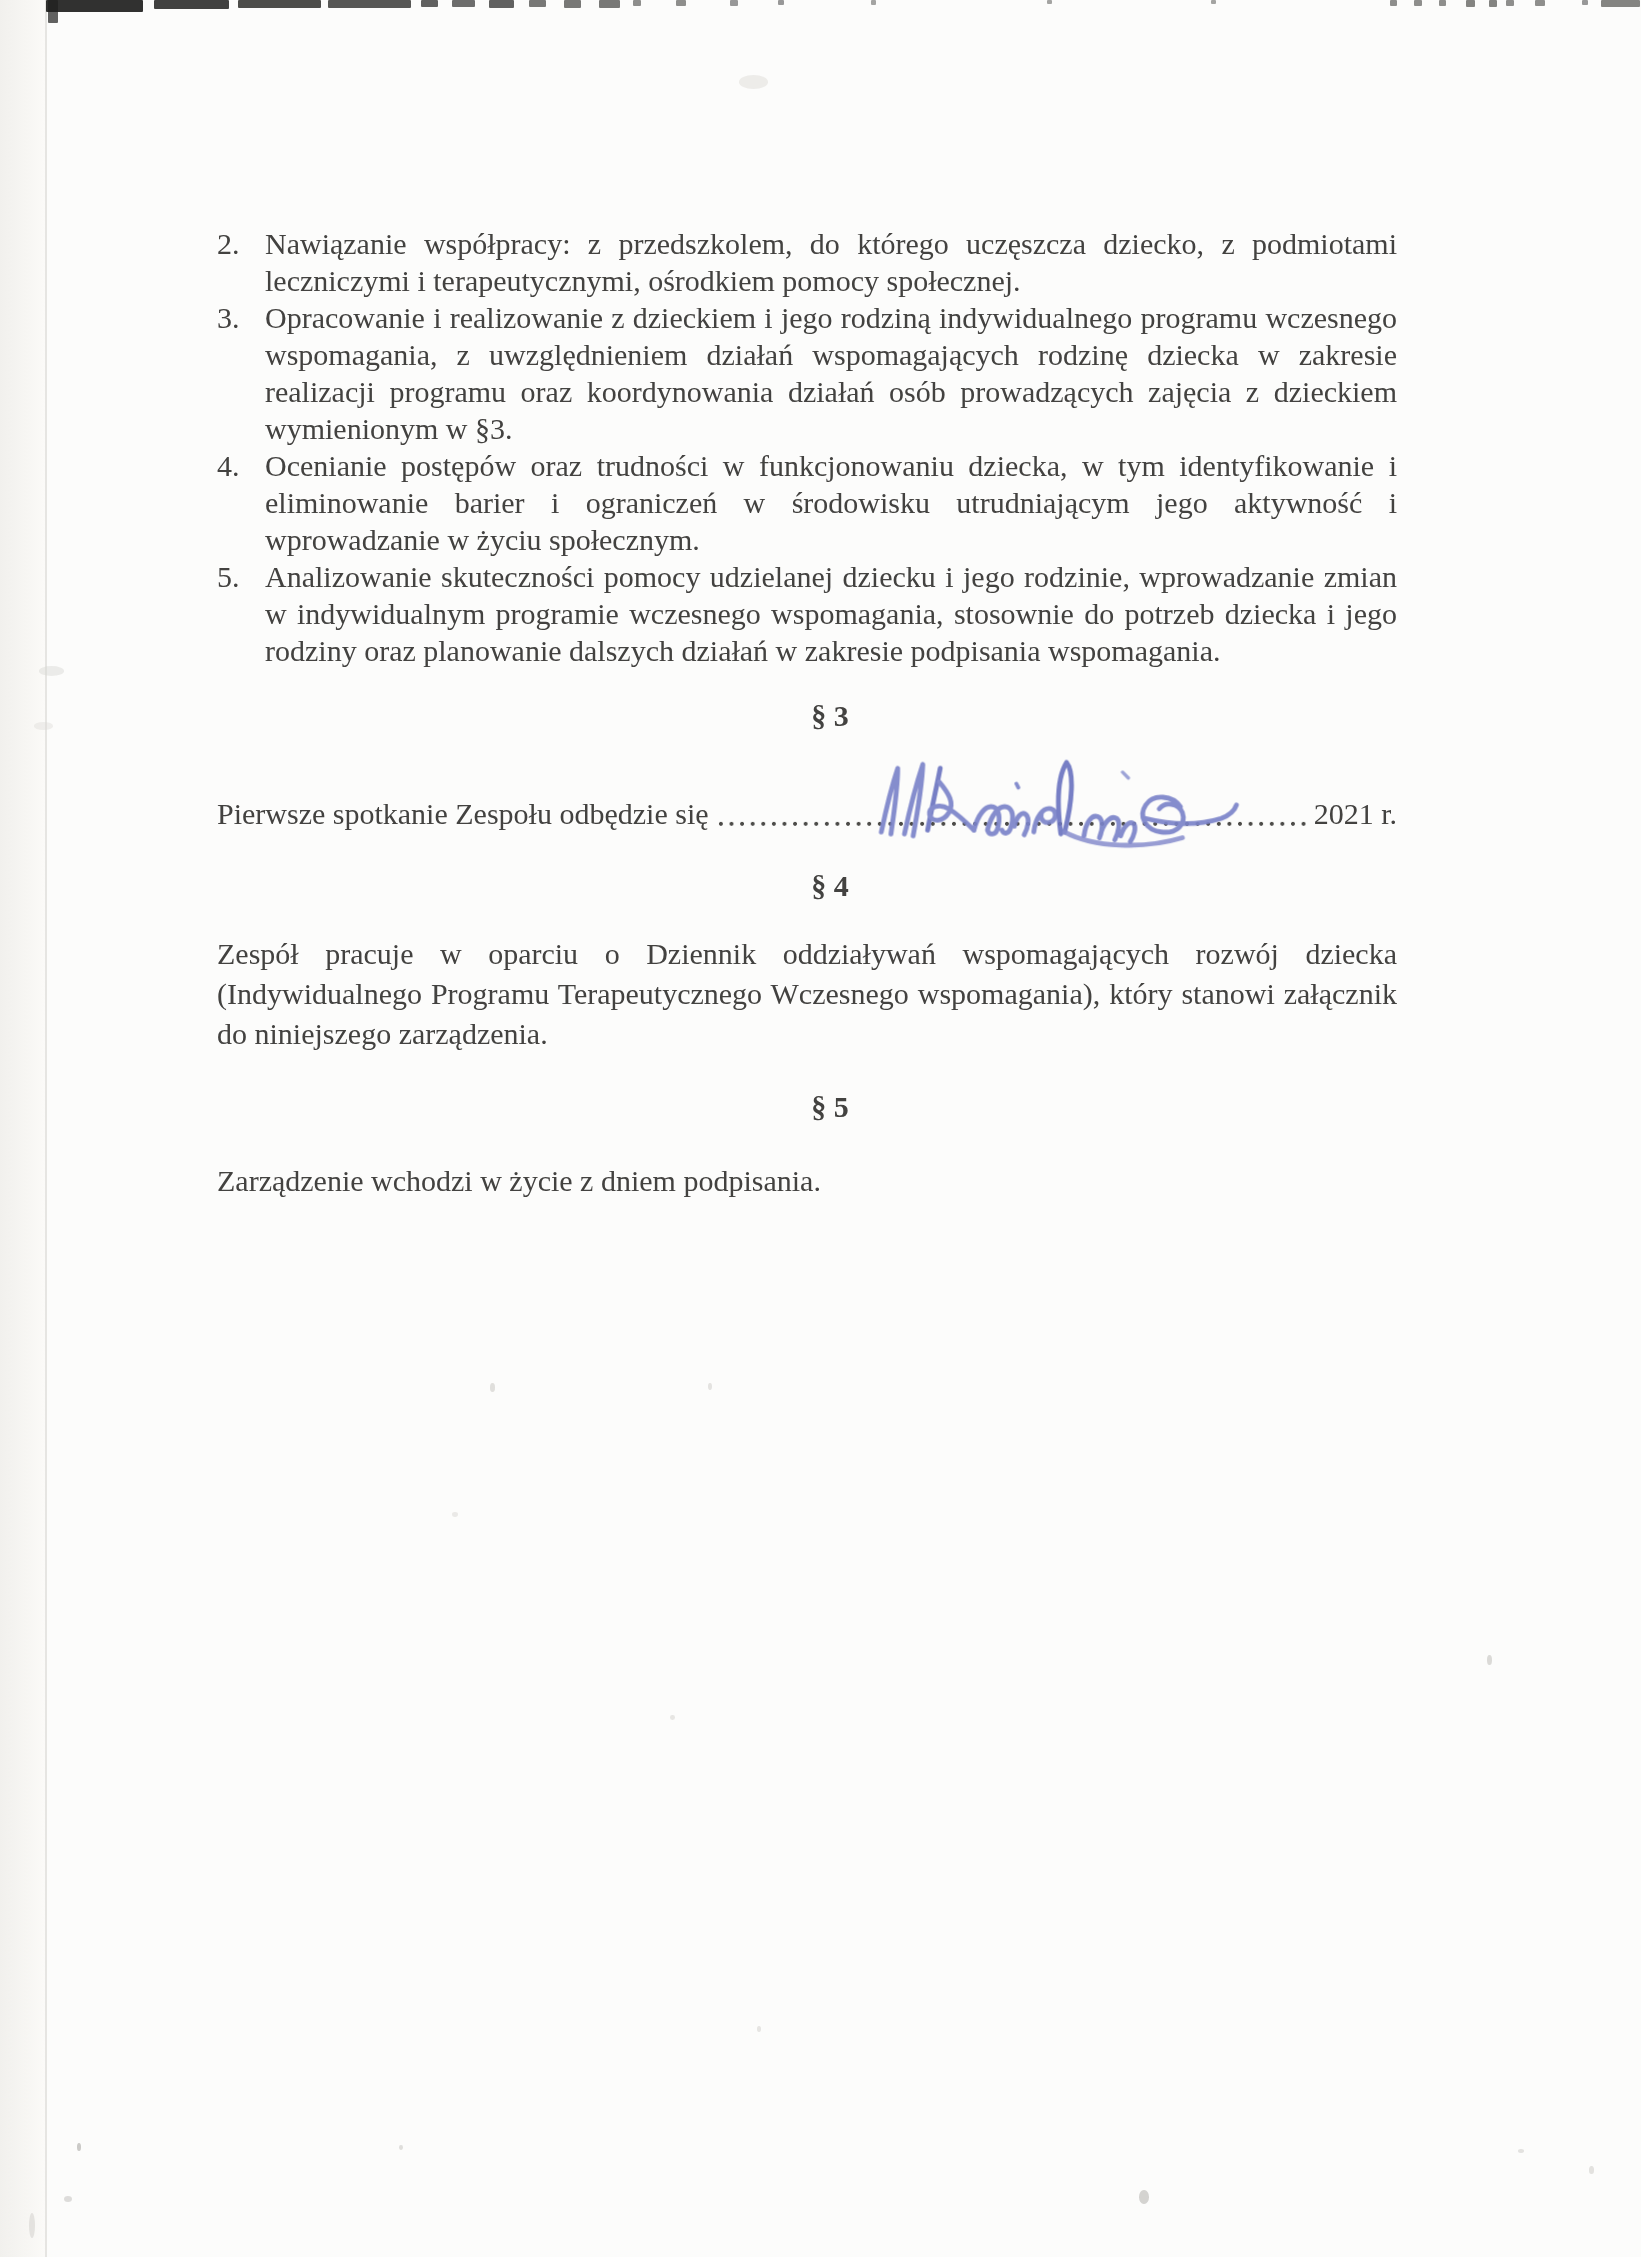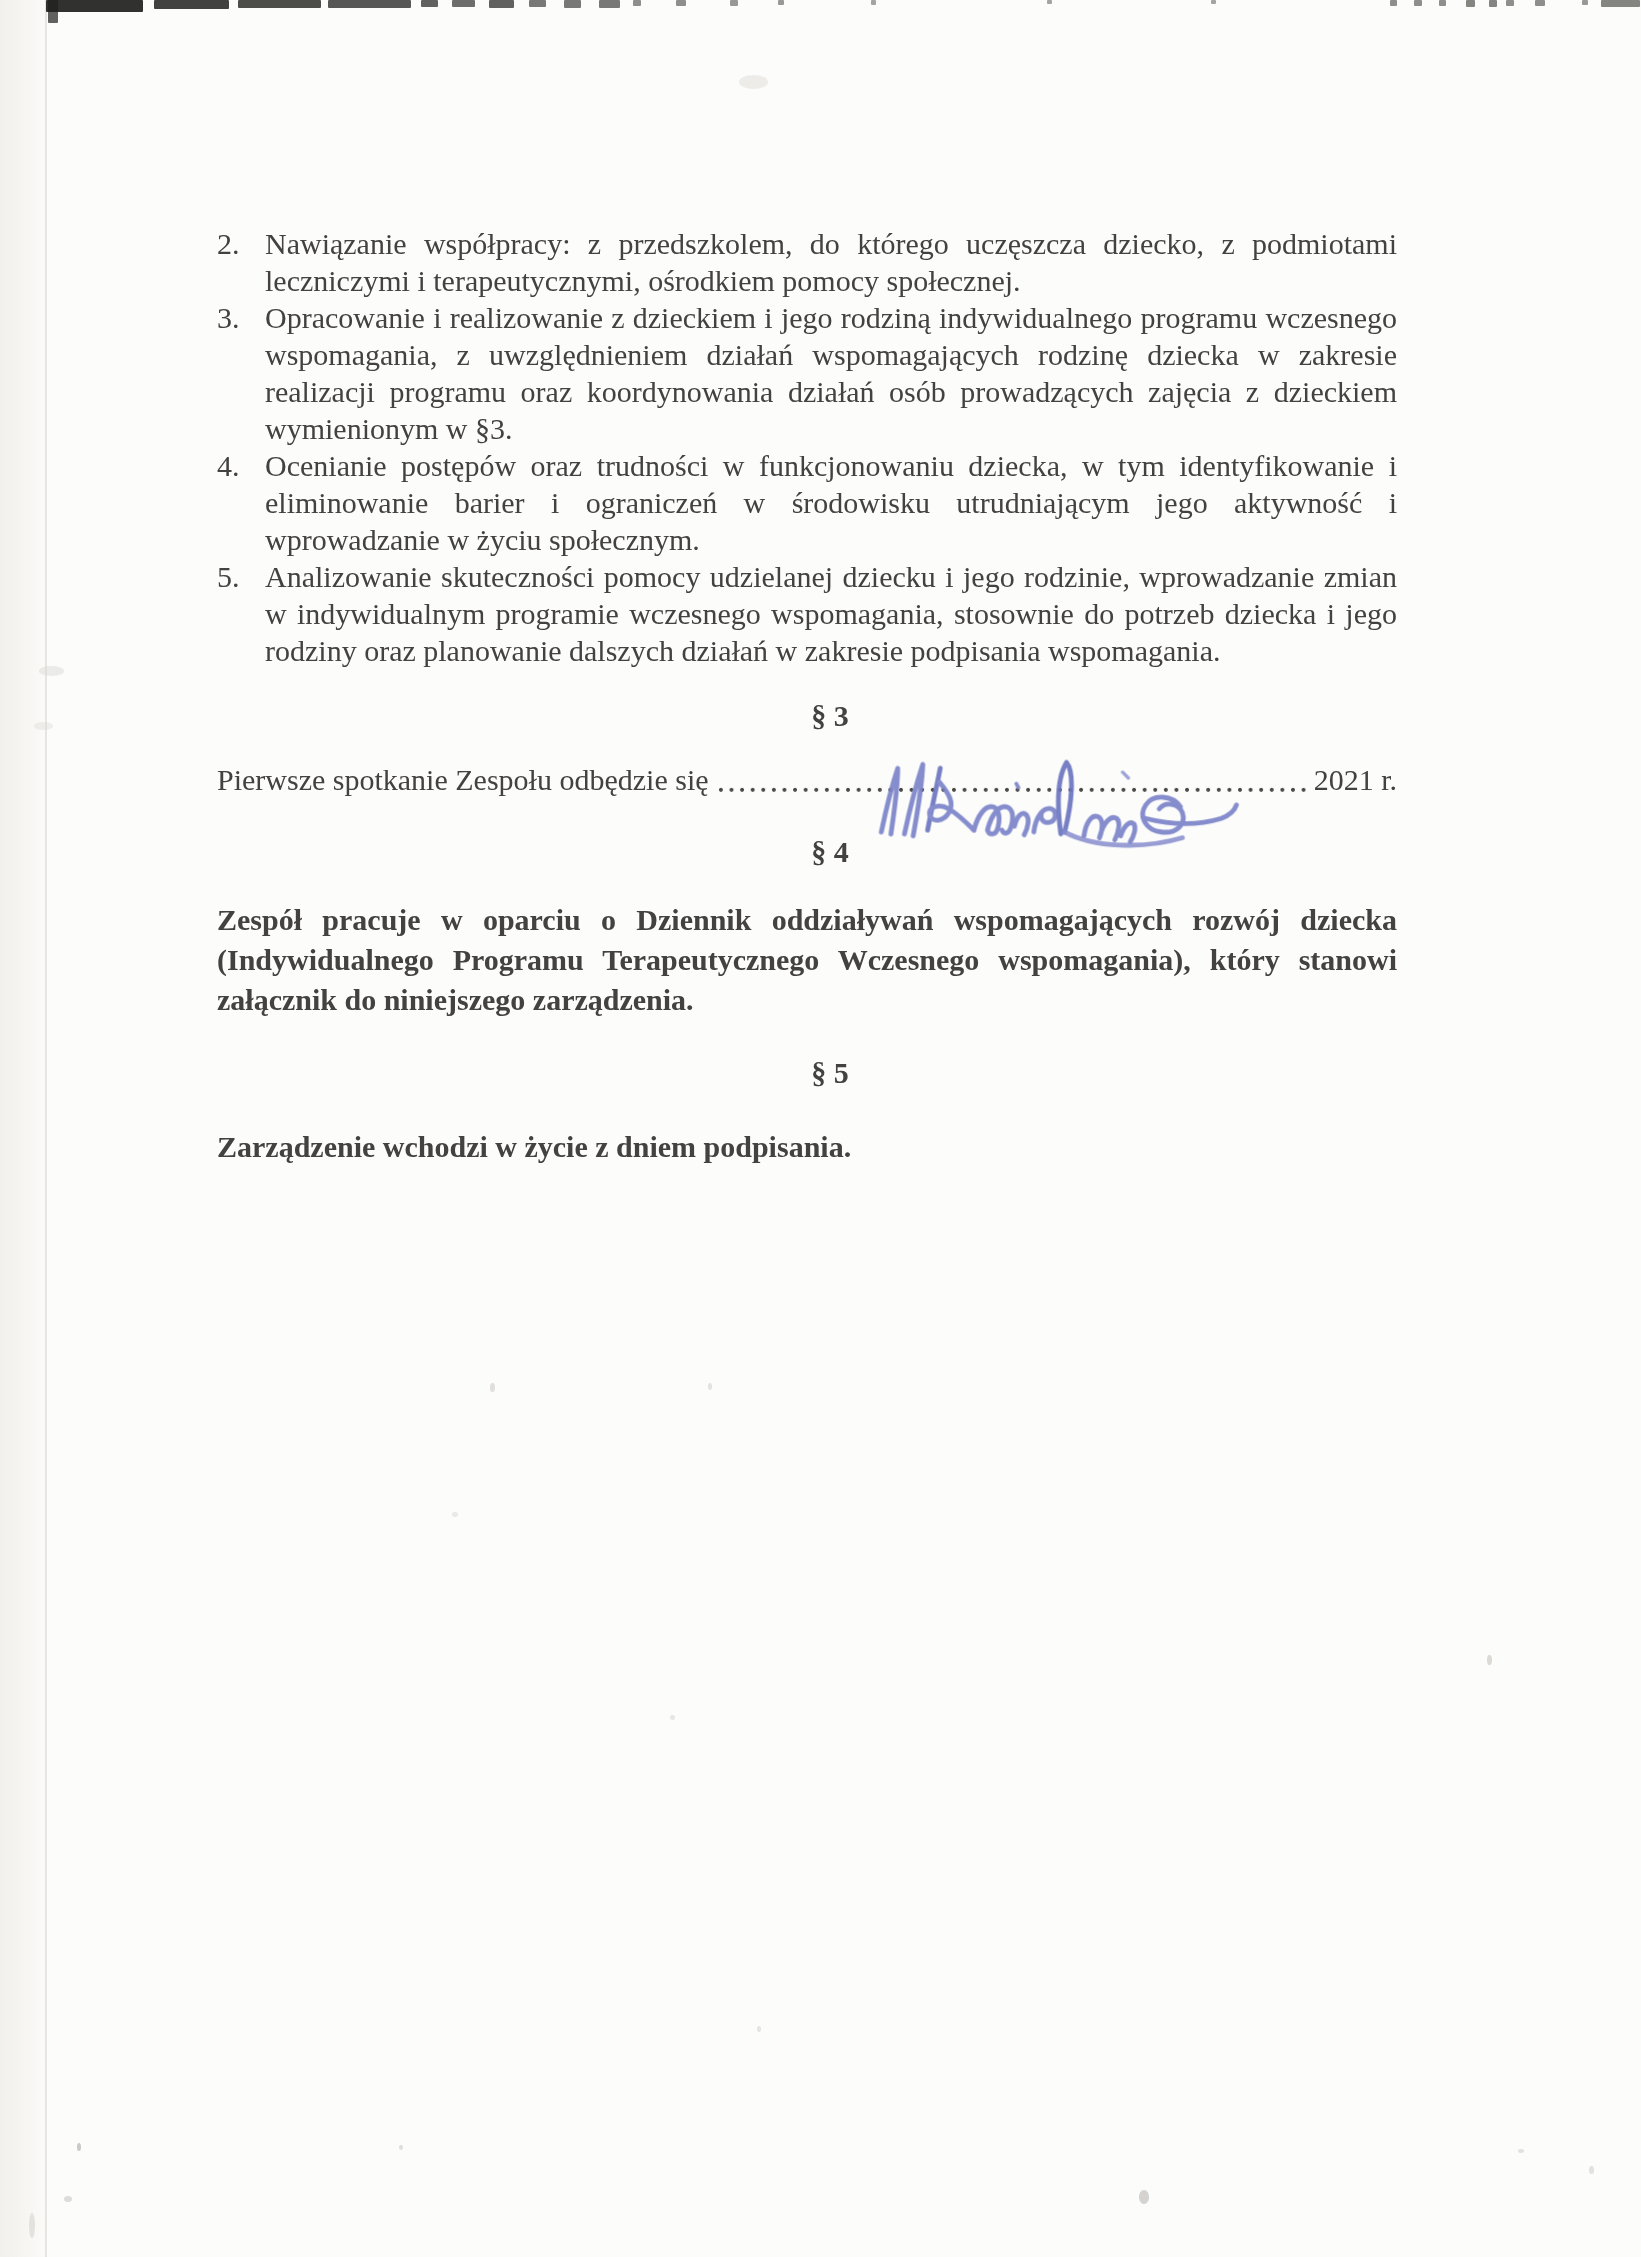--- a/index.html
+++ b/index.html
@@ -16,25 +16,25 @@
 
   
   .content{position:absolute;left:217px;top:225px;width:1180px;
     font-size:30px;line-height:37px;color:#434240;}
   .li{position:relative;padding-left:48px;text-align:justify;}
   .li .num{position:absolute;left:0;top:0;}
   .sect-heading{text-align:center;font-weight:bold;padding-left:46px;line-height:35px;}
   .sh3{margin-top:29px;}
   .sh4{margin-top:33px;}
   .sh5{margin-top:35px;}
-  .fill-line{margin-top:26px;display:flex;align-items:flex-end;line-height:42px;white-space:nowrap;justify-content:flex-end;}
+  .fill-line{margin-top:60px;display:flex;align-items:flex-end;line-height:42px;white-space:nowrap;justify-content:flex-end;}
   .leader{flex:1 1 auto;height:9.7px;margin:0 5.8px 6.8px 9.7px;
     background:radial-gradient(circle at 2.9px 4.8px,#4c4b48 1.7px,rgba(0,0,0,0) 2.2px);
     background-size:10.6px 9.7px;background-repeat:repeat-x;}
-  .para{text-align:justify;line-height:40px;font-weight:bold;}
+  .para{text-align:justify;line-height:40px;}
   .p4{margin-top:31px;}
   .p5{margin-top:37px;text-align:left;}
 
   
   .handwriting{position:absolute;left:862px;top:745px;width:386px;height:118px;}
   .handwriting path{fill:none;stroke-linecap:round;stroke-linejoin:round;}
 </style>
 </head>
 <body>
 

